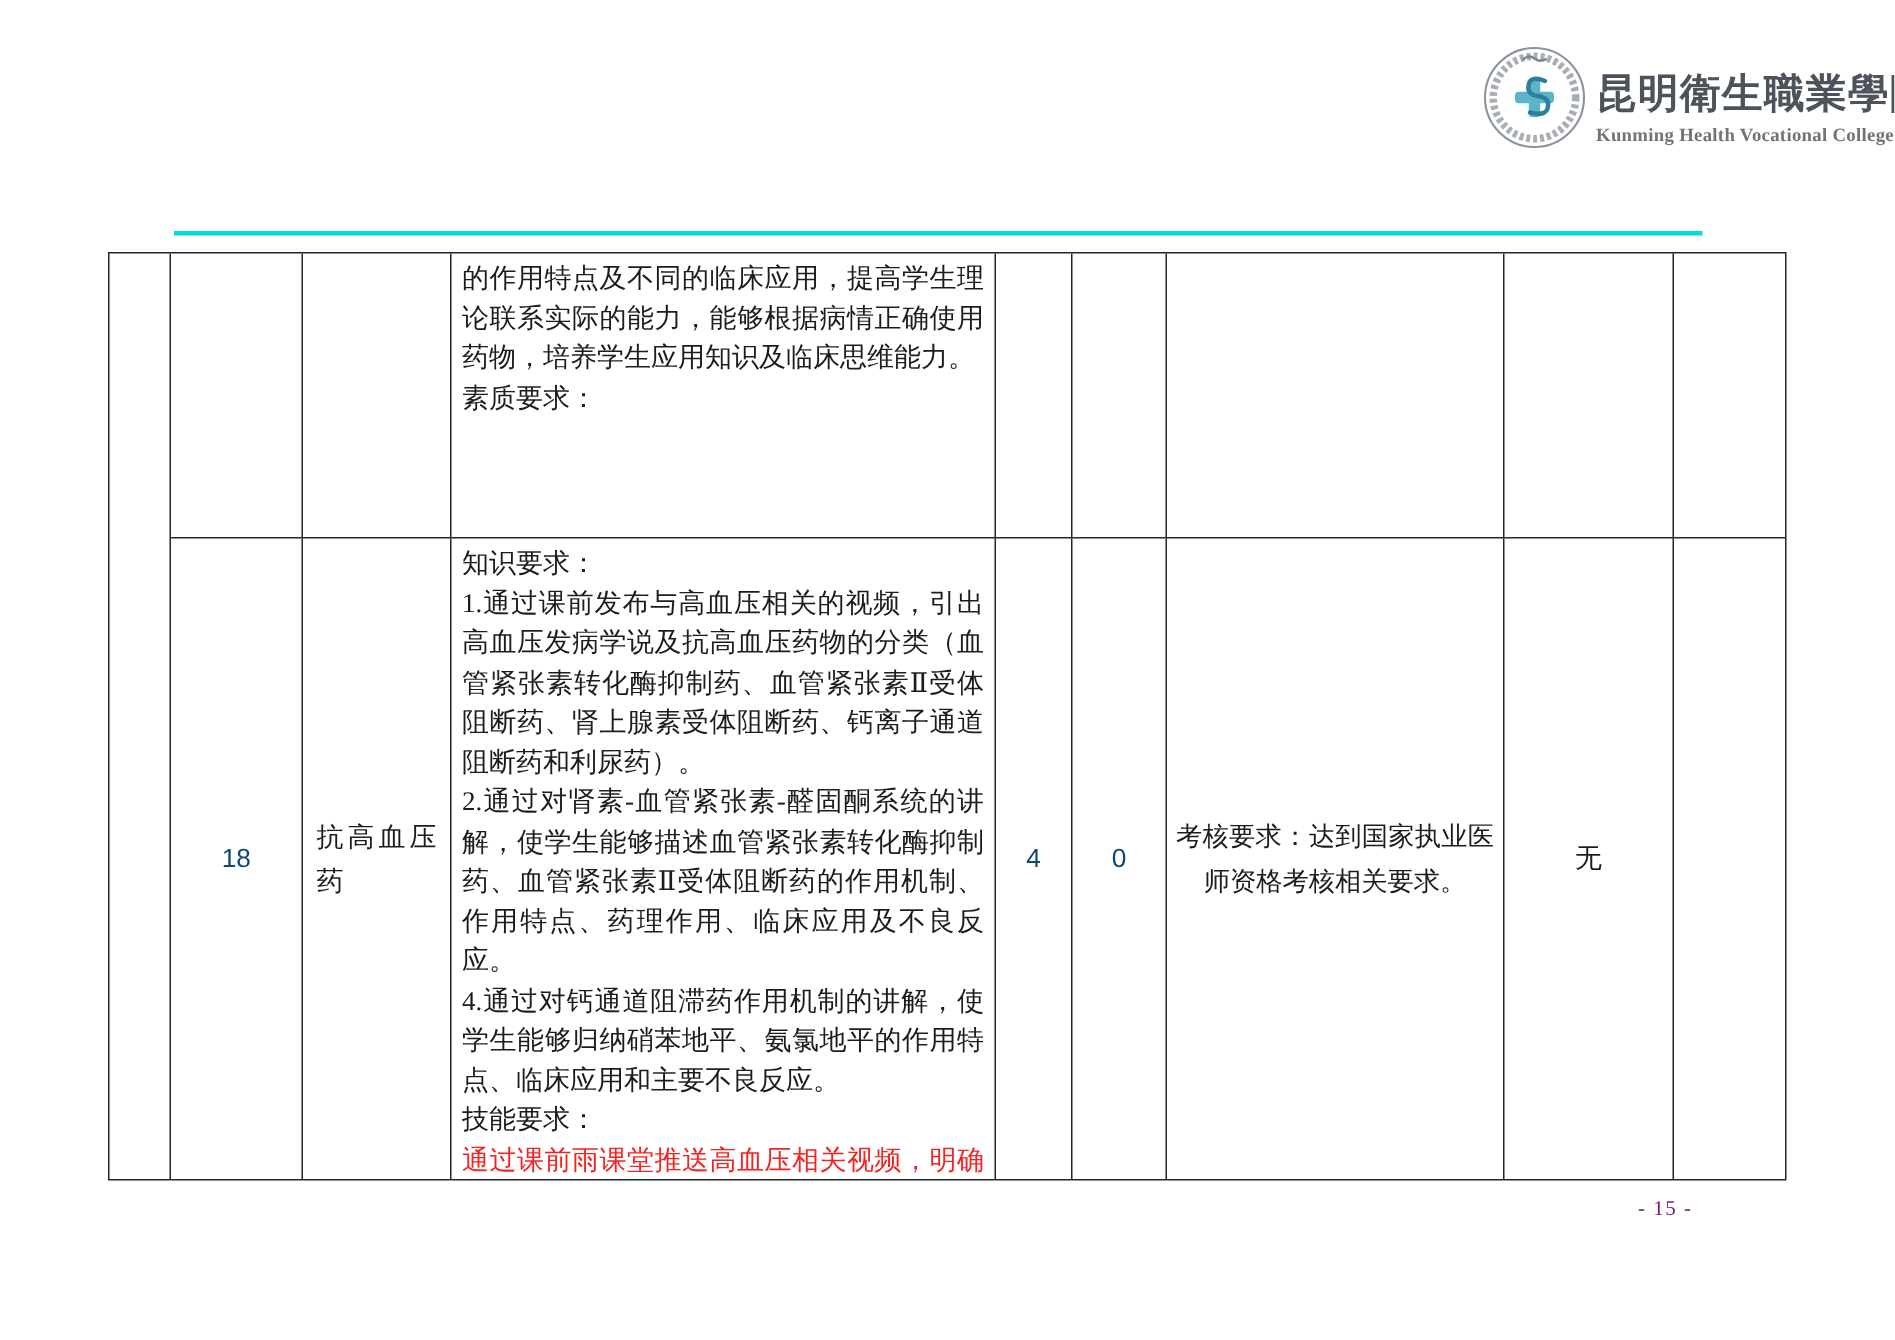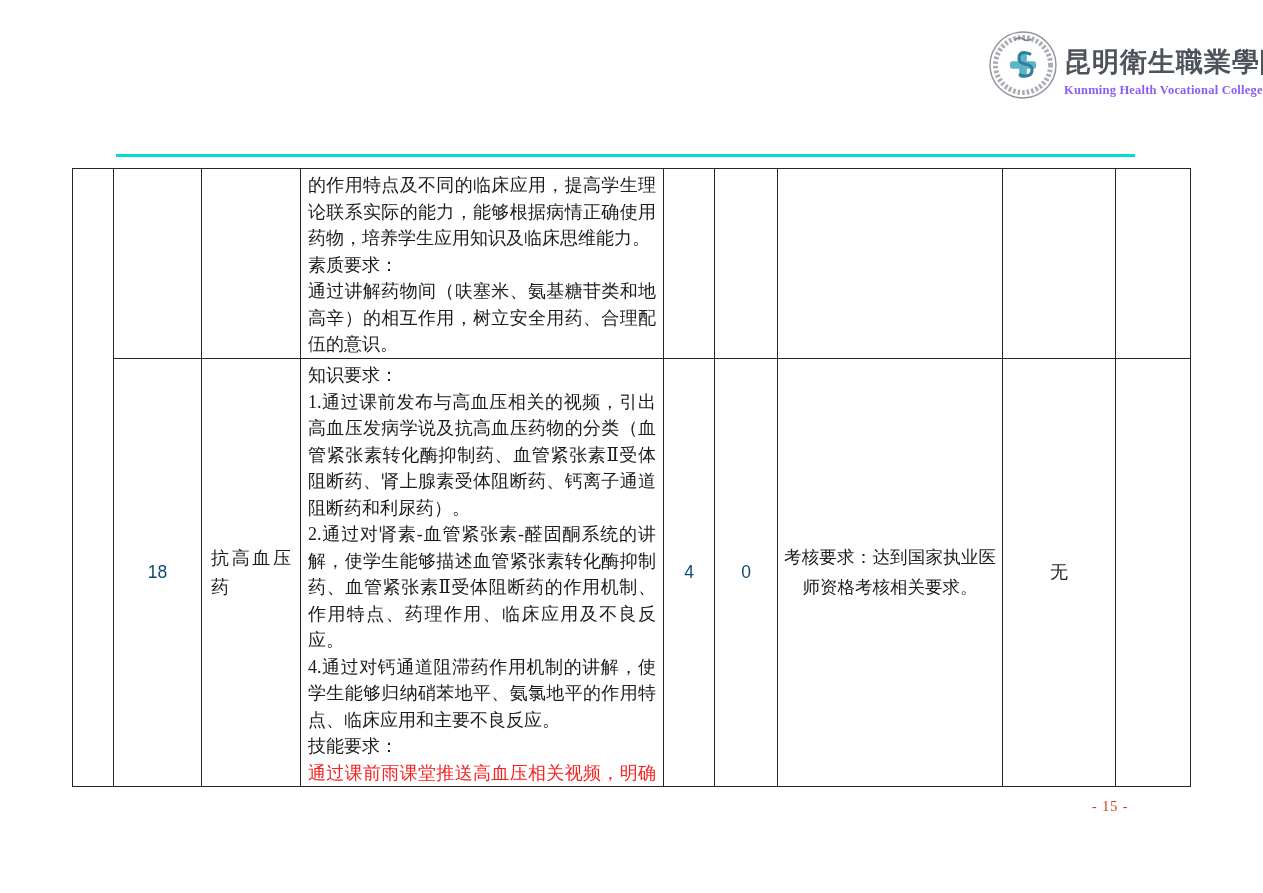--- a/index.html
+++ b/index.html
@@ -17,21 +17,21 @@
   .logo-seal { position: absolute; left: 988px; top: 30px; width: 70px; height: 70px; }
   .logo-cn {
     position: absolute; left: 1064px; top: 44px; width: 180px;
     font-family: "DejaVu Serif", serif;
     font-size: 27px; font-weight: bold; letter-spacing: 1px;
     color: #4d535b; white-space: nowrap;
   }
   .logo-en {
     position: absolute; left: 1064px; top: 83px; width: 180px;
     font-family: "Liberation Serif", serif;
-    font-size: 12.5px; font-weight: bold; color: #8b5cf6;
+    font-size: 12.5px; font-weight: bold; color: #737373;
     letter-spacing: 0.2px; white-space: nowrap;
   }
 
   
   .cyan-rule {
     position: absolute; left: 116px; top: 154px;
     width: 1019px; height: 3px; background: #00dcdc;
   }
 
   
@@ -69,21 +69,21 @@
   .assess-cell {
     display: flex; flex-direction: column; justify-content: center;
     padding: 0 6px; font-size: 17.5px; line-height: 29.5px;
   }
   .assess-cell p { text-align: justify; text-align-last: center; }
 
   
   .page-number {
     position: absolute; left: 1092px; top: 799px;
     font-family: "Liberation Serif", serif;
-    font-size: 14px; color: #c2410c; letter-spacing: 1px; white-space: nowrap;
+    font-size: 14px; color: #701a75; letter-spacing: 1px; white-space: nowrap;
   }
 </style>
 </head>
 <body>
 
 <div class="page">
 
   <svg class="logo-seal" viewBox="0 0 70 70">
     <circle cx="35" cy="35" r="33" fill="none" stroke="#8d939b" stroke-width="1.4"></circle>
     <circle cx="35" cy="35" r="27.5" fill="none" stroke="#9aa0a7" stroke-width="5" stroke-dasharray="2.6 2" opacity="0.85"></circle>
@@ -102,21 +102,20 @@
 
     <div class="cell"></div>
 
     <div class="cell merge-rows last-row"></div>
 
     <div class="cell"></div>
 
     <div class="cell content-cell">
       <p>的作用特点及不同的临床应用，提高学生理论联系实际的能力，能够根据病情正确使用药物，培养学生应用知识及临床思维能力。</p>
       <p class="bold">素质要求：</p>
-      <p>通过讲解药物间（呋塞米、氨基糖苷类和地高辛）的相互作用，树立安全用药、合理配伍的意识。</p>
     </div>
 
     <div class="cell"></div>
     <div class="cell"></div>
     <div class="cell"></div>
     <div class="cell"></div>
     <div class="cell last-col"></div>
 
     <div class="cell last-row center num">
       <span>18</span>

